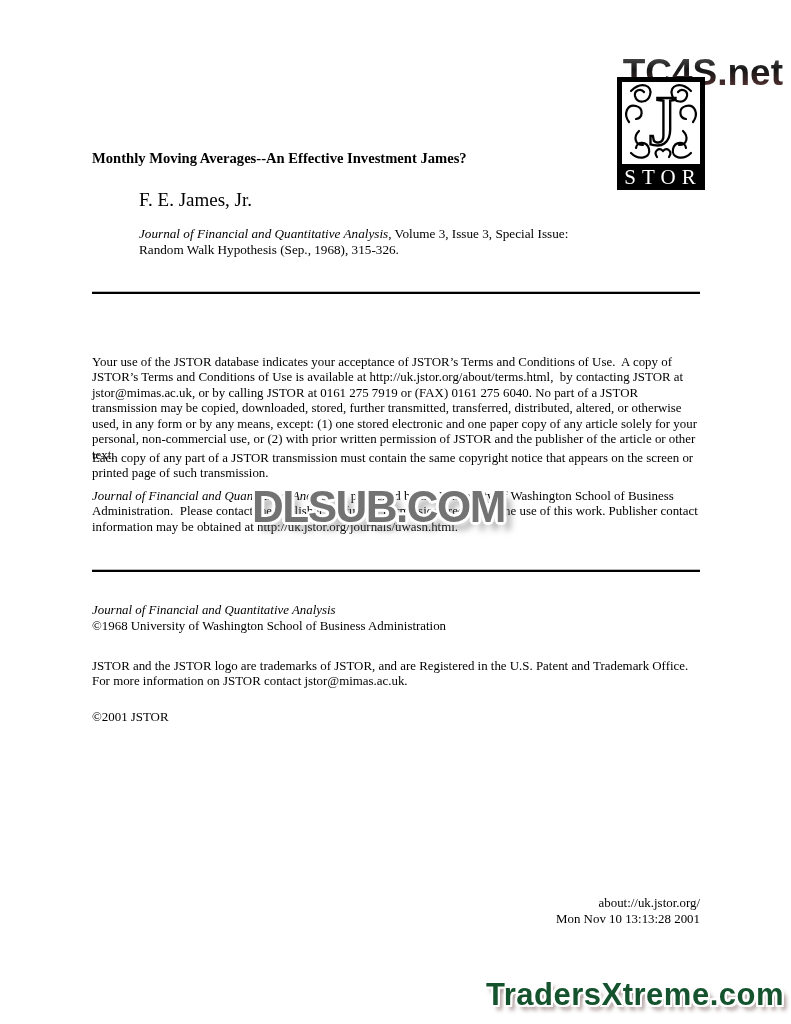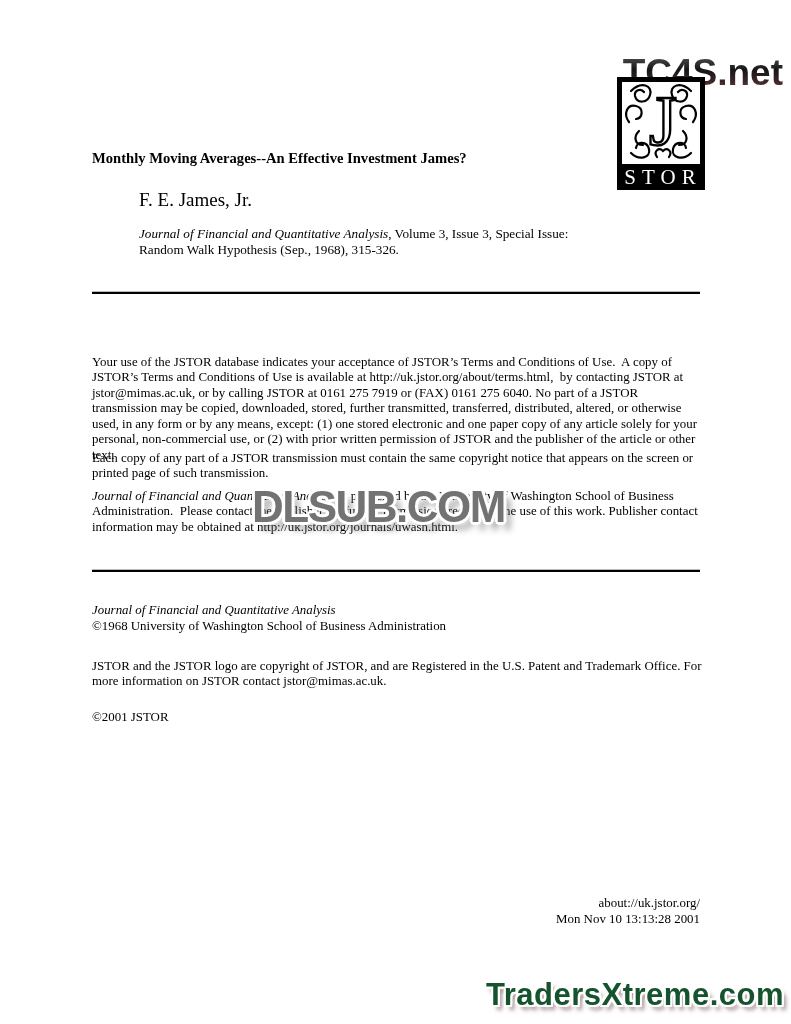--- a/index.html
+++ b/index.html
@@ -89,21 +89,21 @@
 
   <div class="wm-mid">DLSUB.COM</div>
 
   <div class="rule rule2"></div>
 
   <div class="jblock">
     <div class="it">Journal of Financial and Quantitative Analysis</div>
     <div>©1968 University of Washington School of Business Administration</div>
   </div>
 
-  <div class="para trademark">JSTOR and the JSTOR logo are copyright of JSTOR, and are Registered in the U.S. Patent and Trademark Office. For more information on JSTOR contact jstor@mimas.ac.uk.</div>
+  <div class="para trademark">JSTOR and the JSTOR logo are trademarks of JSTOR, and are Registered in the U.S. Patent and Trademark Office. For more information on JSTOR contact jstor@mimas.ac.uk.</div>
 
   <div class="c2001">©2001 JSTOR</div>
 
   <div class="footer">
     <div>about://uk.jstor.org/</div>
     <div>Mon Nov 10 13:13:28 2001</div>
   </div>
 
   <div class="wm-bottom">TradersXtreme.com</div>
 

